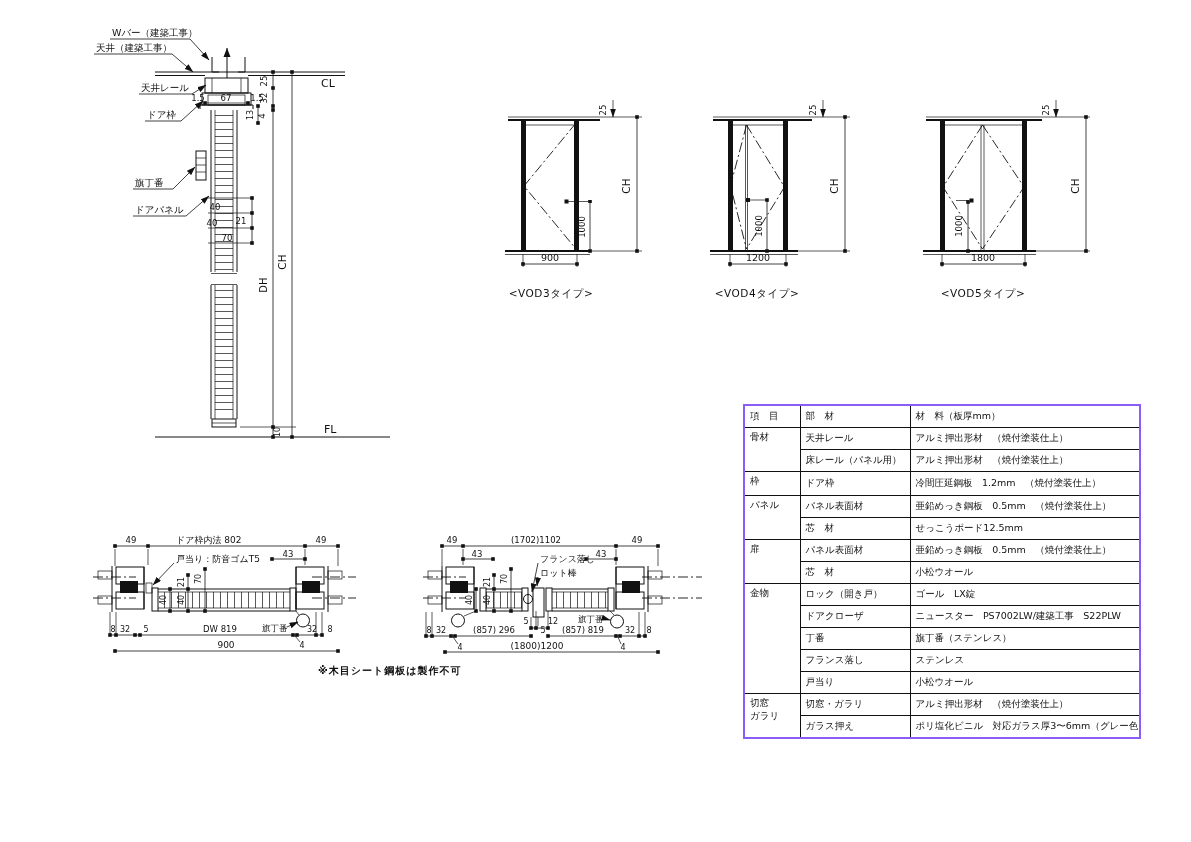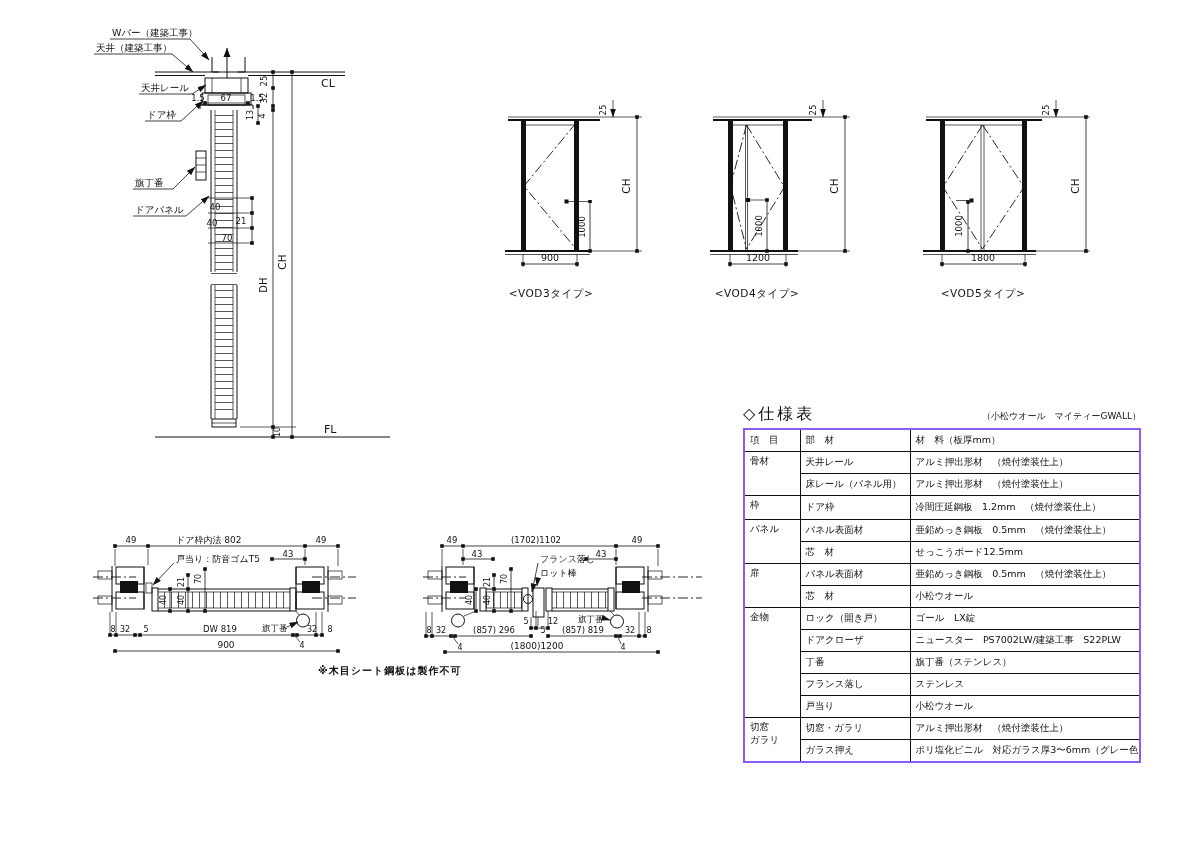--- a/index.html
+++ b/index.html
@@ -394,24 +394,20 @@
       <text x="630" y="633" font-size="8" text-anchor="middle">32</text>
       <text x="649" y="633" font-size="8" text-anchor="middle">8</text>
       <text x="578" y="622" font-size="8.5">旗丁番</text>
       <path class="lead" d="M603,618 L610,620" marker-end="url(#ar3)"></path>
       <path class="dim" d="M445,652 H658" marker-start="url(#tk3)" marker-end="url(#tk3)"></path>
       <text x="537" y="649" font-size="9" text-anchor="middle">(1800)1200</text>
     </g>
   </svg>
 
   <div id="spec" class="abs">
-    <div class="spec-head">
-      <span class="spec-title">◇仕様表</span>
-      <span class="spec-sub">（小松ウオール　マイティーGWALL）</span>
-    </div>
     <table class="spec">
       <colgroup>
           <col style="width:56px">
           <col style="width:110px">
           <col>
         </colgroup>
       <tbody>
           <tr>
         <th>項　目</th>
         <th>部　材</th>

